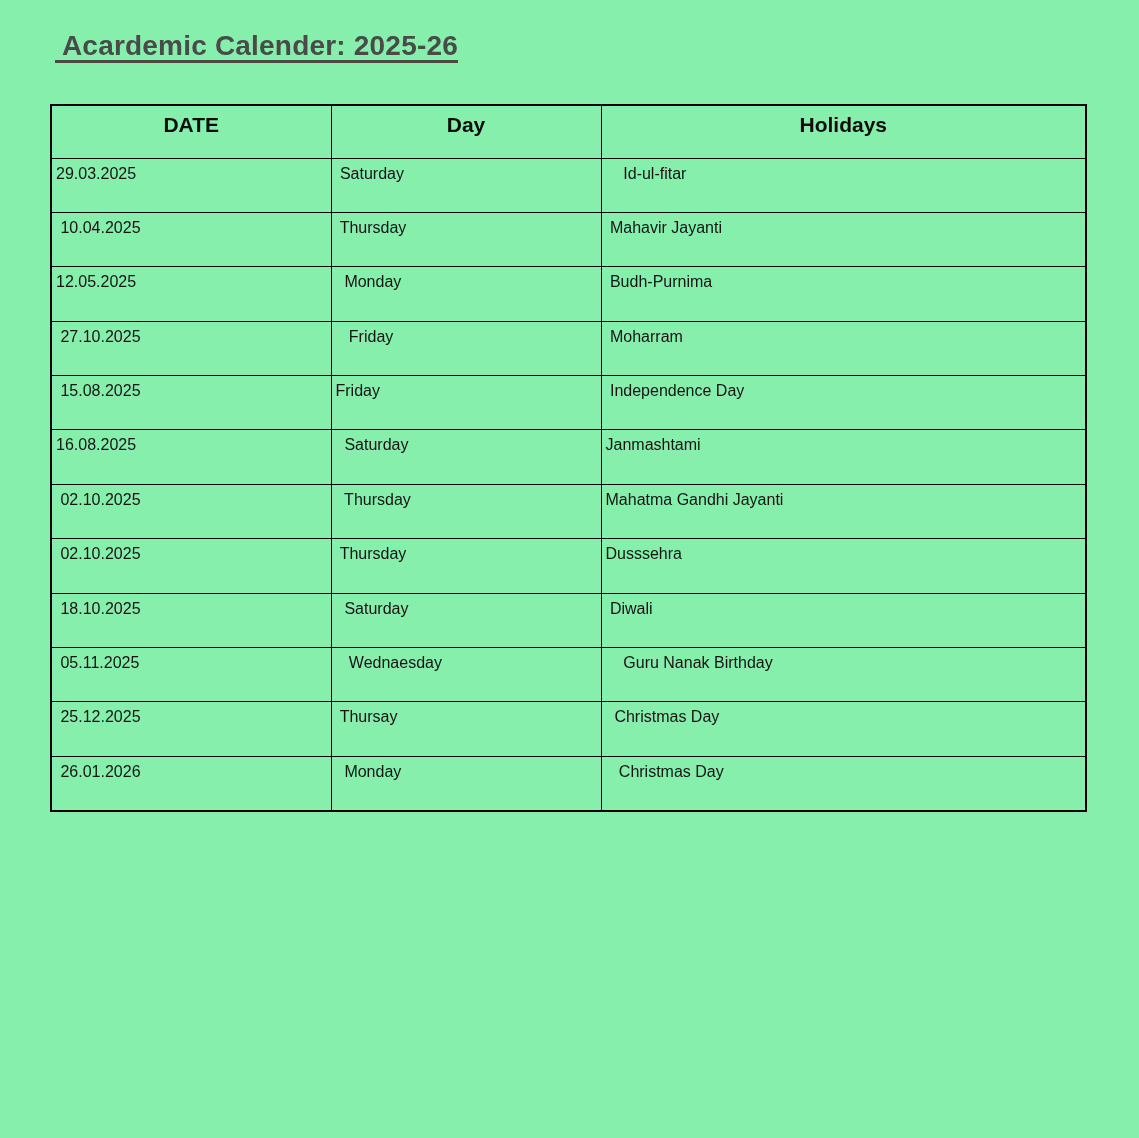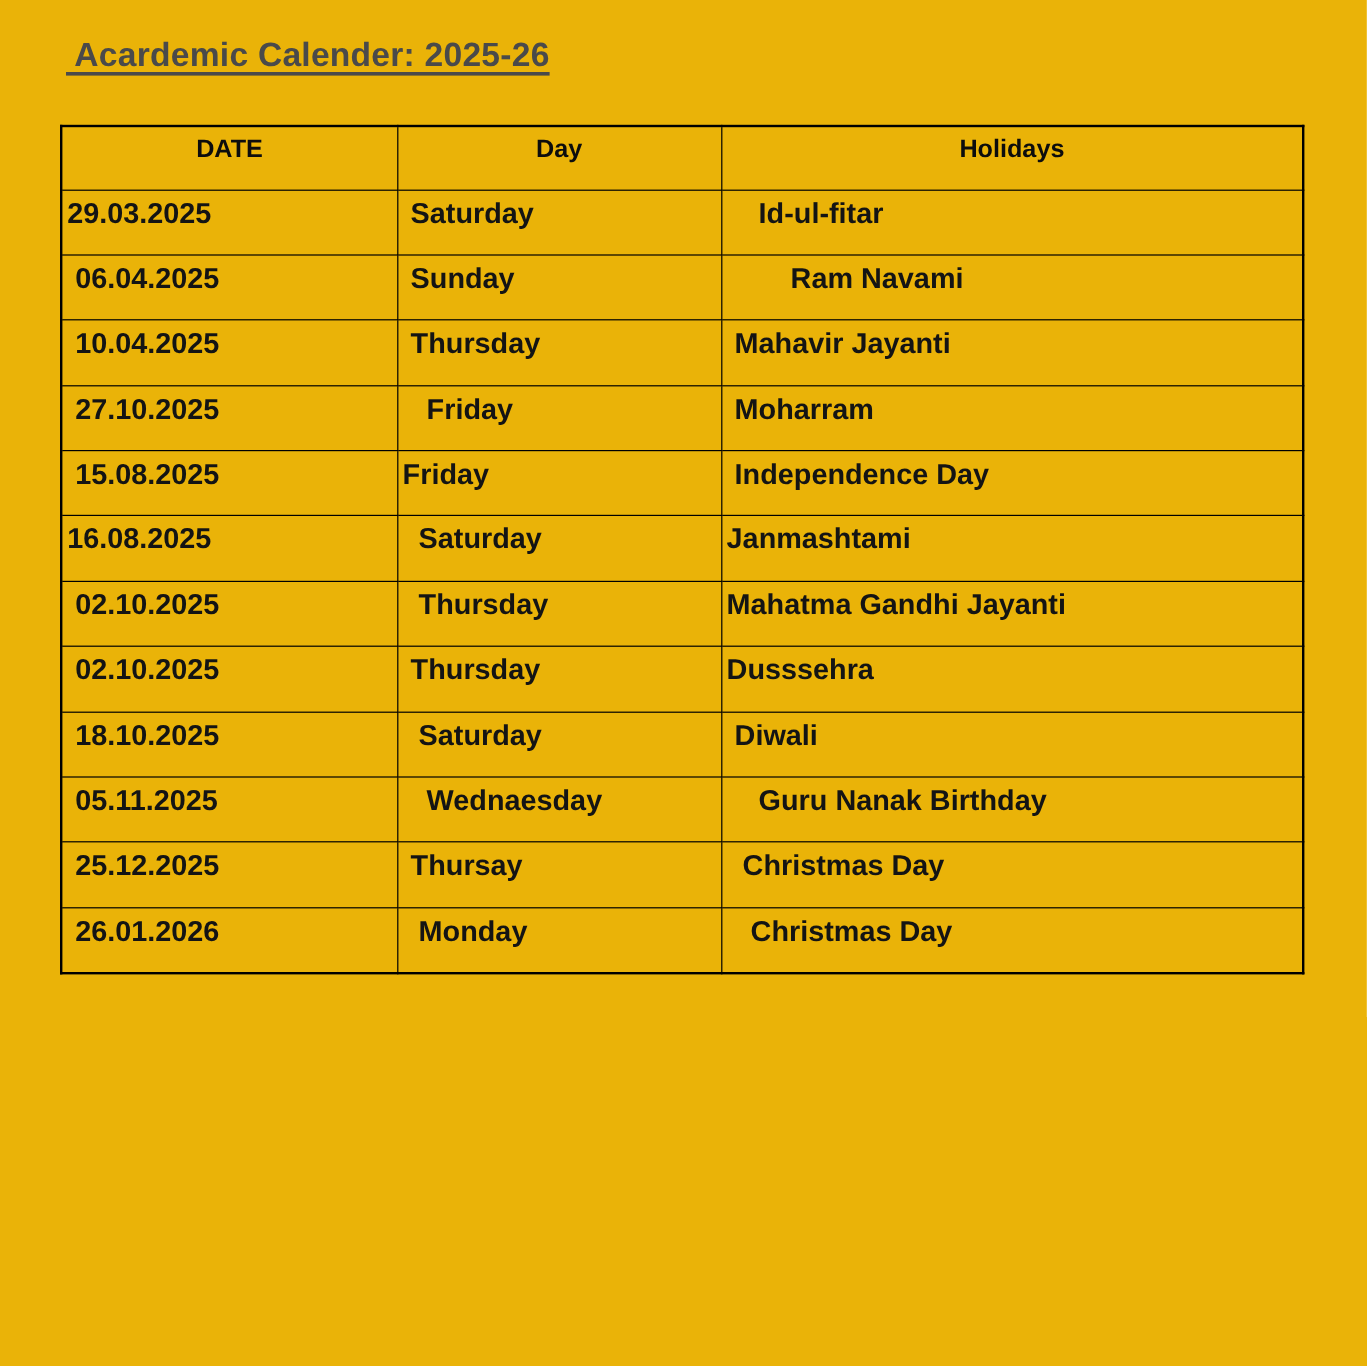--- a/index.html
+++ b/index.html
@@ -11,21 +11,21 @@
     width: 1139px;
     height: 1138px;
     position: relative;
     font-family: "Liberation Sans", sans-serif;
     color: #141414;
     overflow: hidden;
   }
   .page {
     position: absolute;
     inset: 0;
-    background: #eab308;
+    background: #86efac;
   }
   .doc-title {
     position: absolute;
     left: 55px;
     top: 30px;
     margin: 0;
     font-size: 28px;
     font-weight: bold;
     color: #4a4a4a;
     text-decoration: underline;
@@ -56,22 +56,22 @@
   thead tr { height: 53px; }
   tbody tr { height: 54.4px; }
   th {
     font-size: 21px;
     font-weight: bold;
     text-align: center;
     padding: 7px 2px 0 2px;
     color: #0d0d0d;
   }
   td {
-    font-size: 24px;
-    font-weight: bold;
+    font-size: 16px;
+    font-weight: normal;
     text-align: left;
     padding: 6px 3px 0 4px;
     color: #141414;
   }
 </style>
 </head>
 <body>
 
 <div class="page">
 
@@ -90,32 +90,32 @@
         <th>Holidays</th>
       </tr>
     </thead>
     <tbody id="table-body">
   <tr>
     <td>29.03.2025</td>
     <td> Saturday</td>
     <td>    Id-ul-fitar</td>
   </tr>
 
-  <tr>
-    <td> 06.04.2025</td>
-    <td> Sunday</td>
-    <td>        Ram Navami</td>
-  </tr>
 
   <tr>
     <td> 10.04.2025</td>
     <td> Thursday</td>
     <td> Mahavir Jayanti</td>
   </tr>
 
+  <tr>
+    <td>12.05.2025</td>
+    <td>  Monday</td>
+    <td> Budh-Purnima</td>
+  </tr>
 
   <tr>
     <td> 27.10.2025</td>
     <td>   Friday</td>
     <td> Moharram</td>
   </tr>
 
   <tr>
     <td> 15.08.2025</td>
     <td>Friday</td>

